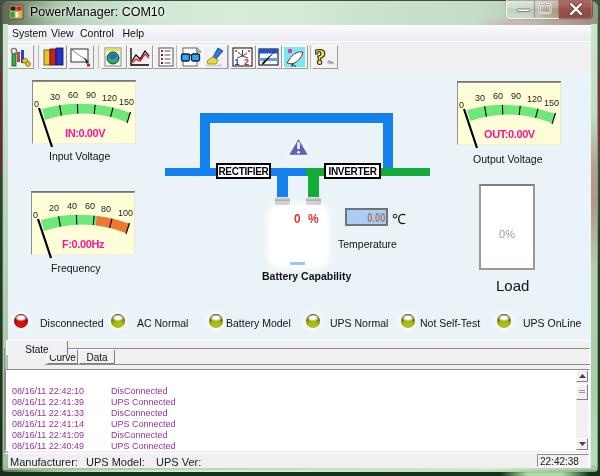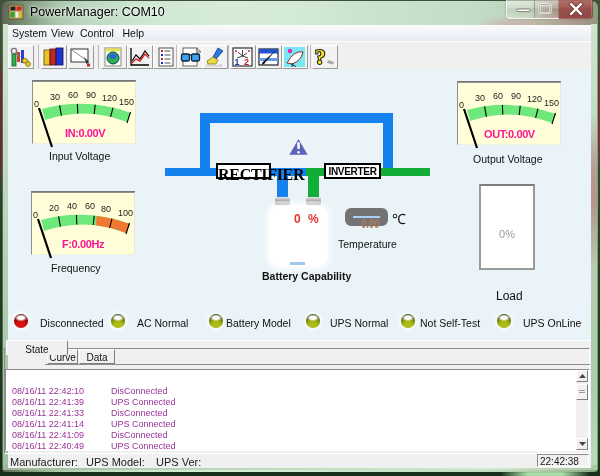--- a/index.html
+++ b/index.html
@@ -85,21 +85,21 @@
   background:linear-gradient(180deg,#e8e8e8,#9a9a9a 45%,#c8c8c8 60%,#7d7d7d); }
 
 
 #battery { position:absolute; left:262px; top:136px; width:57px; height:60px;
   background:#fff; border-radius:10px; box-shadow:0 0 6px 3px rgba(255,255,255,.95); }
 #batlvl { position:absolute; left:20px; bottom:1px; width:15px; height:3px; background:#9ec7ee; }
 #batpct { position:absolute; left:24px; top:6px; font-size:12px; font-weight:bold; color:#e23333; letter-spacing:2px; white-space:pre;}
 
 
 #lcd { position:absolute; left:337px; top:138px; width:43px; height:18px;
-  background:#a9cdf5; border:8px solid #737373; border-radius:6px; }
+  background:#a9cdf5; border:2px solid #737373; border-radius:0; }
 #lcddigits { position:absolute; right:1px; top:1px; font-family:"Liberation Sans",sans-serif;
   font-size:12px; font-weight:bold; color:#aa7b5c; transform:scaleX(.78); transform-origin:right; }
 
 
 #load { position:absolute; left:471px; top:114px; width:56px; height:86px;
   background:#fff; border:2px solid #9a9a9a; border-top-color:#7e7e7e; }
 #load span { position:absolute; left:0; top:42px; width:100%; text-align:center; font-size:11px; color:#9a9a9a; }
 
 
 .led { position:absolute; top:244px; width:14px; height:14px; border-radius:50%;
@@ -366,21 +366,21 @@
   <div class="pipeb" style="left:157px; top:98px;  width:151px; height:8px;"></div>
   <div class="pipeg" style="left:298px; top:98px;  width:124px; height:8px;"></div>
   <div class="pipeb" style="left:192px; top:43px;  width:10px;  height:55px;"></div>
   <div class="pipeb" style="left:192px; top:43px;  width:193px; height:10px;"></div>
   <div class="pipeb" style="left:375px; top:53px;  width:10px;  height:45px;"></div>
   <div class="pipeb" style="left:269px; top:106px; width:11px;  height:21px;"></div>
   <div class="pipeg" style="left:300px; top:106px; width:11px;  height:21px;"></div>
   <div class="cap" style="left:267px; top:127px;"></div>
   <div class="cap" style="left:298px; top:127px;"></div>
 
-  <div class="dbox" style="left:208px; top:93px;  width:55px; height:16px; font-size:16px; letter-spacing:-0.3px; padding-top:1px;font-family:Liberation Serif, serif;">RECTIFIER</div>
+  <div class="dbox" style="left:208px; top:93px;  width:55px; height:16px; font-size:10px; letter-spacing:-0.3px; padding-top:1px;">RECTIFIER</div>
   <div class="dbox" style="left:316px; top:93px;  width:57px; height:16px; font-size:10px; letter-spacing:-0.3px; padding-top:1px;">INVERTER</div>
 
   <svg style="position:absolute; left:279px; top:66px; filter:drop-shadow(0 0 2px rgba(255,255,255,.9));" width="23" height="21" viewBox="0 0 23 21">
     <path d="M11.5 1.5 L22 19.5 L1 19.5 Z" fill="#5d63bb" stroke="#eef1f8" stroke-width="1.5"></path>
     <rect x="10.3" y="6" width="2.5" height="7.3" rx="1.2" fill="#fff"></rect>
     <circle cx="11.5" cy="16.3" r="1.3" fill="#fff"></circle>
   </svg>
 
   <div id="battery">
       <div id="batpct">0 %</div>
@@ -390,21 +390,21 @@
 
   <div id="lcd">
       <div id="lcddigits">0.00</div>
     </div>
   <div class="glabel" style="left:384px; top:139px; font-size:14px;">℃</div>
   <div class="glabel" style="left:330px; top:160px;margin-top:8px;">Temperature</div>
 
   <div id="load">
       <span>0%</span>
     </div>
-  <div class="glabel" style="left:488px; top:207px; font-size:12px;margin-top:12px;">Load</div>
+  <div class="glabel" style="left:488px; top:207px; font-size:15px;">Load</div>
 
   <div class="led red" style="left:6px;"></div>
     <div class="ledlabel" style="left:32px;">Disconnected</div>
   <div class="led grn" style="left:103px;"></div>
     <div class="ledlabel" style="left:129px;">AC Normal</div>
   <div class="led grn" style="left:201px;"></div>
     <div class="ledlabel" style="left:218px;">Battery Model</div>
   <div class="led grn" style="left:298px;"></div>
     <div class="ledlabel" style="left:322px;">UPS Normal</div>
   <div class="led grn" style="left:393px;"></div>

